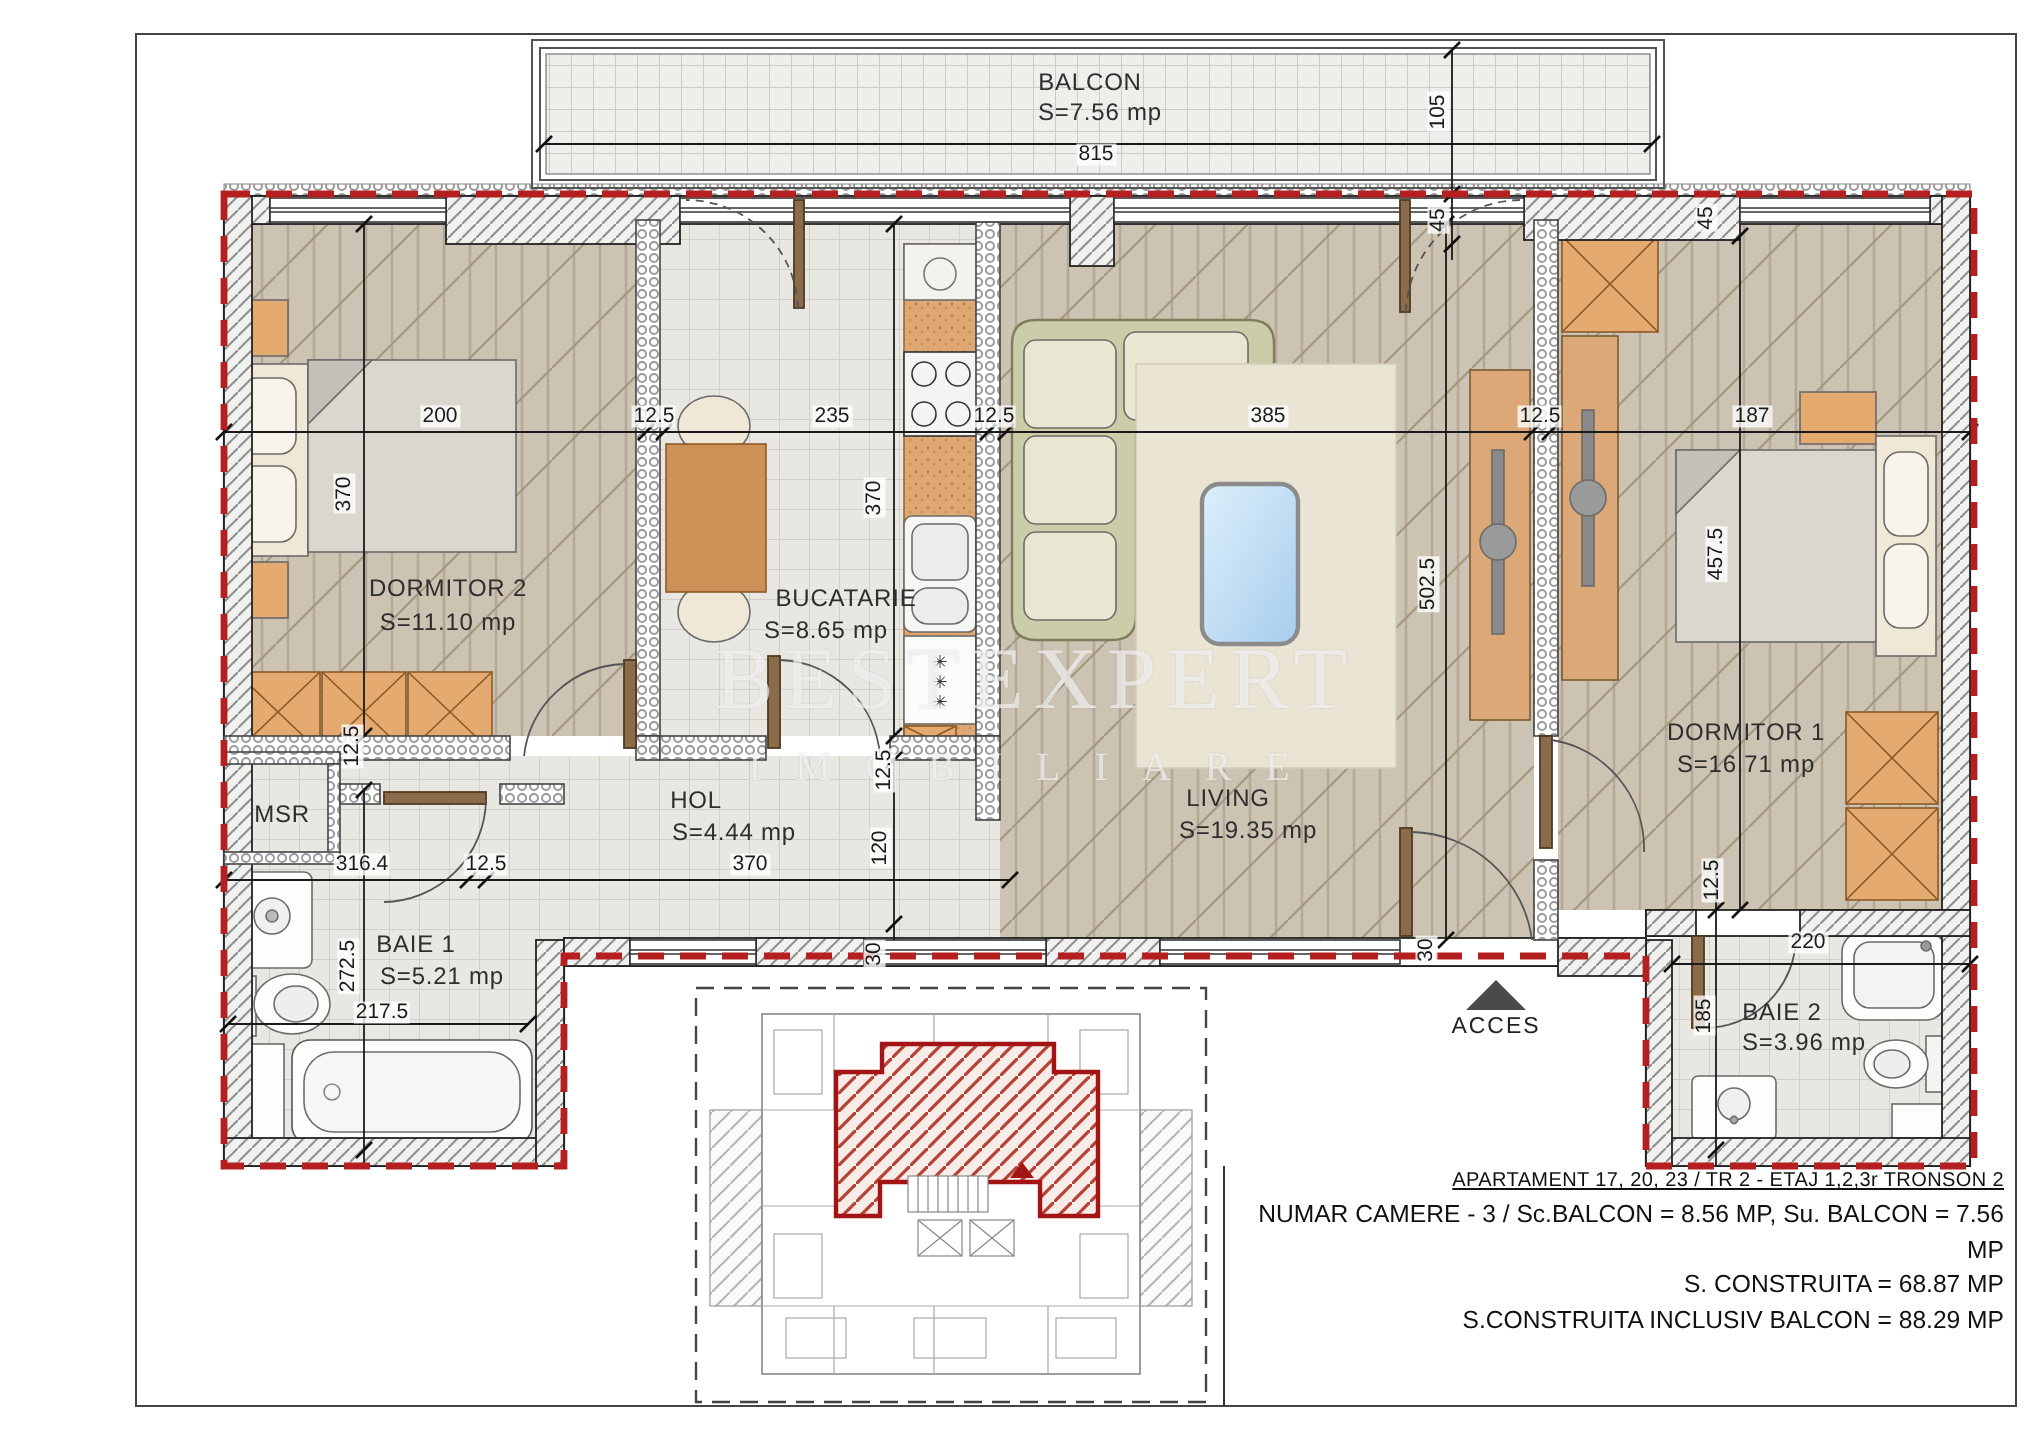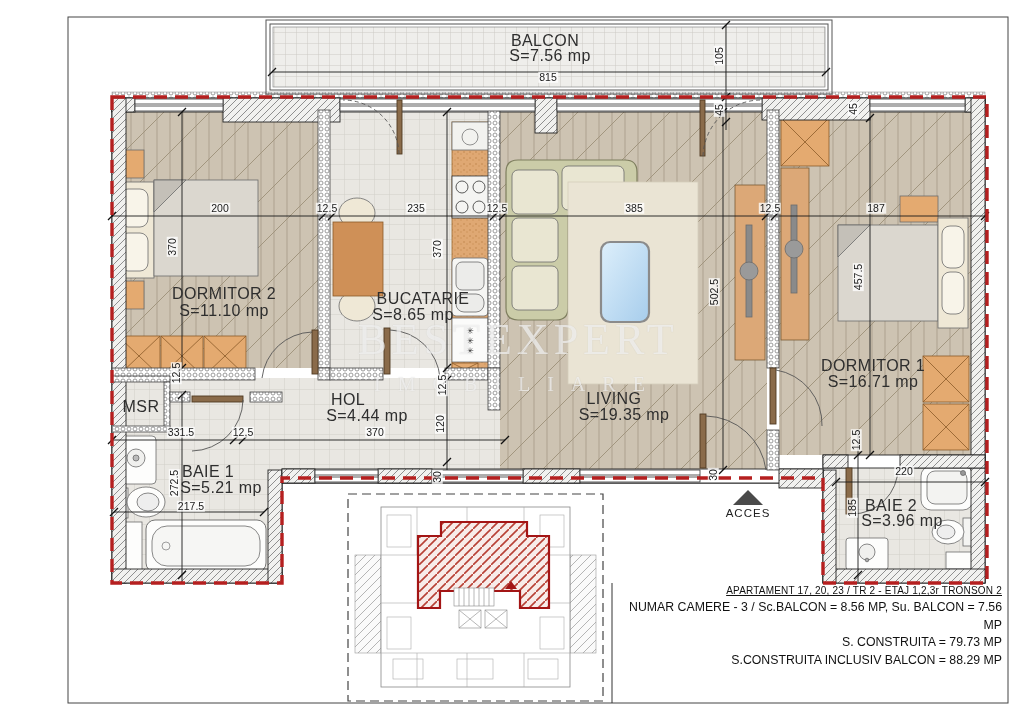--- a/index.html
+++ b/index.html
@@ -1,21 +1,21 @@
 <!DOCTYPE html>
 <html><head>
 <meta charset="utf-8">
 <style>
   html,body{margin:0;padding:0;background:#fff;}
   #stage{position:relative;width:1019px;height:720px;background:#fff;overflow:hidden;
          font-family:"Liberation Sans",sans-serif;}
   #plan-svg{position:absolute;left:0;top:0;}
   .lbl{position:absolute;transform:translate(-50%,-50%);white-space:nowrap;
        font-family:"Liberation Sans",sans-serif;color:#222;line-height:1;}
-  .rm{font-size:16px;color:#2e2e2e;letter-spacing:.4px;}
+  .rm{font-size:12px;color:#2e2e2e;letter-spacing:.4px;}
   .dim{font-size:10.5px;background:rgba(255,255,255,.78);padding:0 1px;color:#1a1a1a;}
   .rot{transform:translate(-50%,-50%) rotate(-90deg);}
   #watermark{position:absolute;left:318px;top:318px;width:400px;text-align:center;
      pointer-events:none;color:rgba(255,255,255,.62);
      font-family:"Liberation Serif",serif;
      text-shadow:0 0 1px rgba(150,150,150,.35);}
   #watermark .w1{font-size:44px;letter-spacing:5px;line-height:1;}
   #watermark .w2{font-size:20px;letter-spacing:17px;line-height:1;margin-top:12px;}
   #title-block{position:absolute;left:618px;top:585px;width:384px;text-align:right;color:#111;}
   #title-block .t1{font-size:10px;text-decoration:underline;margin-bottom:3px;letter-spacing:.2px;}
@@ -379,34 +379,34 @@
 <div class="lbl dim" style="left:497px;top:208px">12.5</div>
 <div class="lbl dim" style="left:634px;top:208px">385</div>
 <div class="lbl dim" style="left:770px;top:208px">12.5</div>
 <div class="lbl dim" style="left:876px;top:208px">187</div>
 <div class="lbl dim rot" style="left:172px;top:247px">370</div>
 <div class="lbl dim rot" style="left:437px;top:249px">370</div>
 <div class="lbl dim rot" style="left:714px;top:292px">502.5</div>
 <div class="lbl dim rot" style="left:858px;top:277px">457.5</div>
 <div class="lbl dim rot" style="left:176px;top:373px">12.5</div>
 <div class="lbl dim rot" style="left:442px;top:385px">12.5</div>
-<div class="lbl dim" style="left:181px;top:432px">331.5</div>
+<div class="lbl dim" style="left:181px;top:432px">316.4</div>
 <div class="lbl dim" style="left:243px;top:432px">12.5</div>
 <div class="lbl dim" style="left:375px;top:432px">370</div>
 <div class="lbl dim rot" style="left:440px;top:424px">120</div>
 <div class="lbl dim rot" style="left:437px;top:477px">30</div>
 <div class="lbl dim rot" style="left:713px;top:475px">30</div>
 <div class="lbl dim rot" style="left:174px;top:483px">272.5</div>
 <div class="lbl dim" style="left:191px;top:506px">217.5</div>
 <div class="lbl dim" style="left:904px;top:471px">220</div>
 <div class="lbl dim rot" style="left:852px;top:508px">185</div>
 <div class="lbl dim rot" style="left:856px;top:440px">12.5</div>
 
 <div class="lbl acc" style="left:748px;top:514px">ACCES</div>
 
 <div id="title-block">
   <div class="t1">APARTAMENT 17, 20, 23 / TR 2 - ETAJ 1,2,3r TRONSON 2</div>
   <div class="t2">NUMAR CAMERE - 3 / Sc.BALCON = 8.56 MP, Su. BALCON = 7.56 MP</div>
-  <div class="t2">S. CONSTRUITA = 79.73 MP</div>
+  <div class="t2">S. CONSTRUITA = 68.87 MP</div>
   <div class="t2">S.CONSTRUITA INCLUSIV BALCON = 88.29 MP</div>
 </div>
 
 </div>
 
 </body></html>

